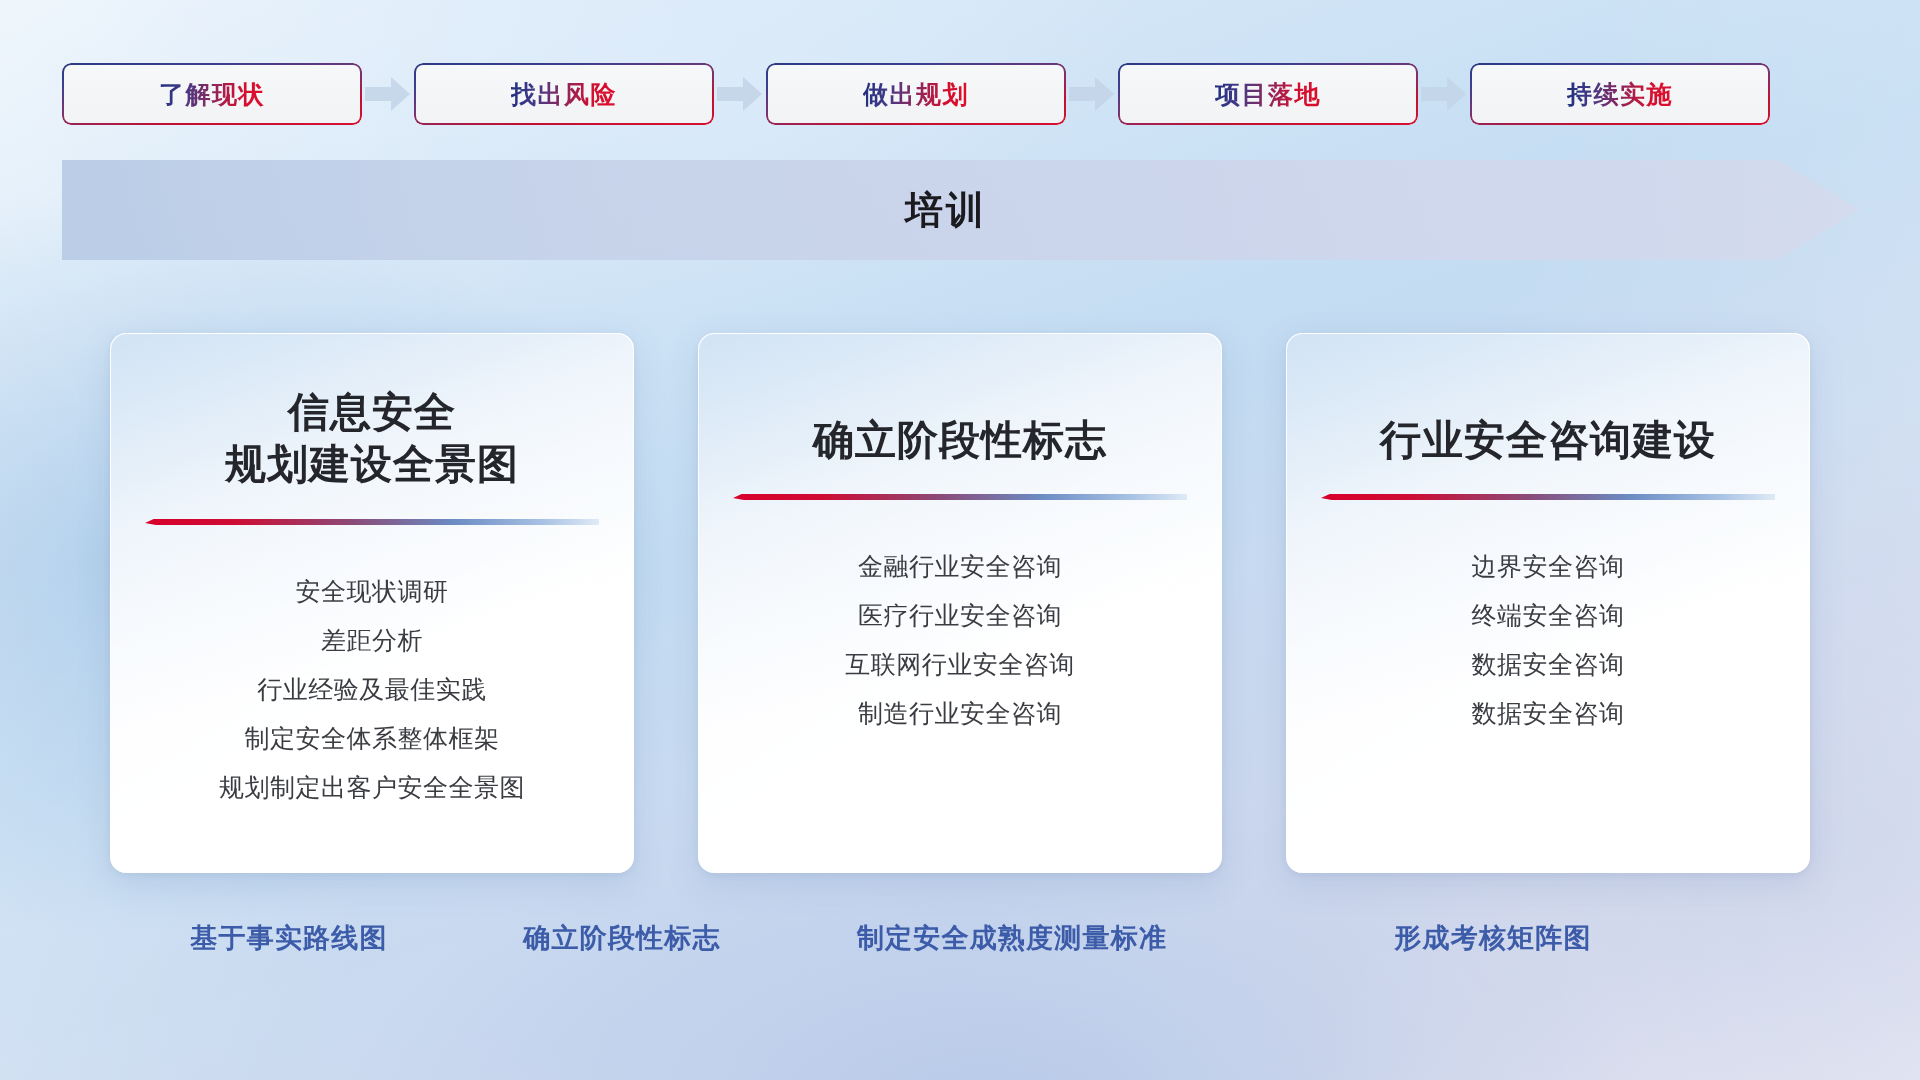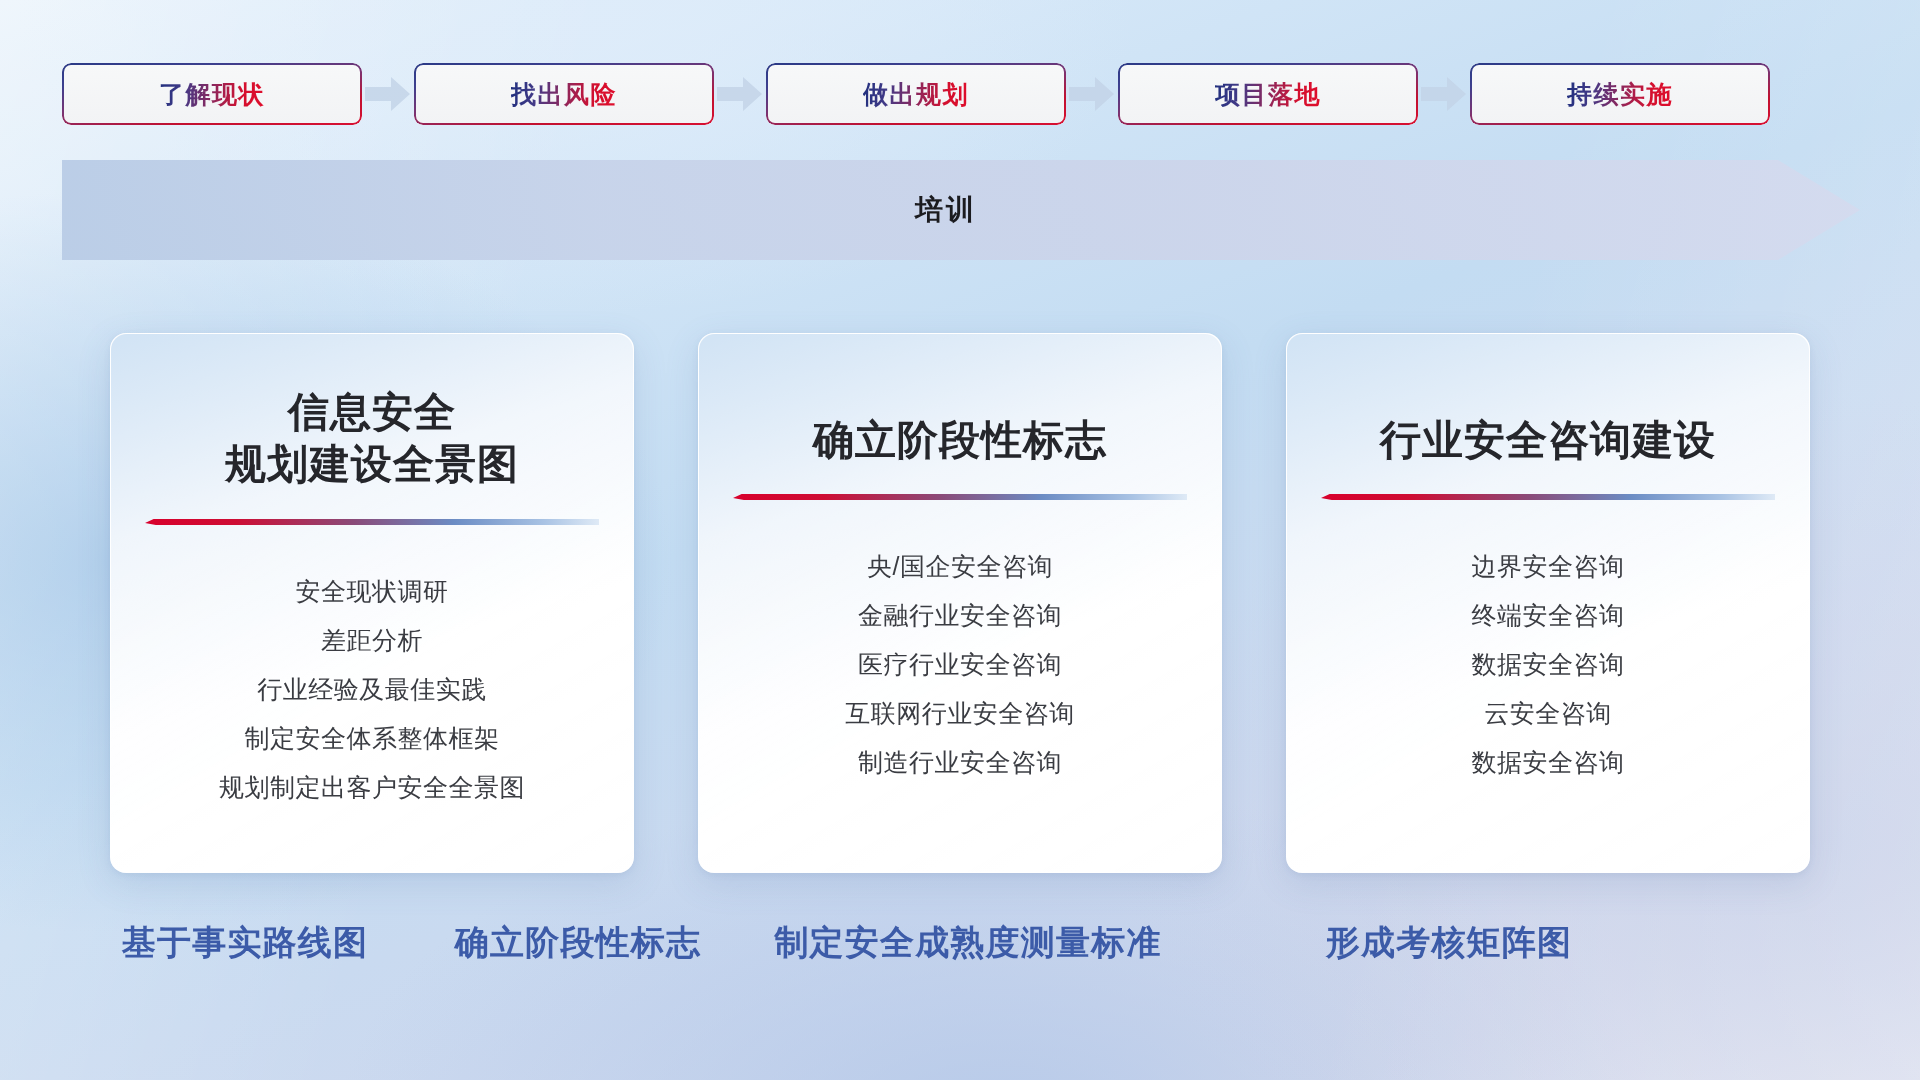--- a/index.html
+++ b/index.html
@@ -98,21 +98,21 @@
     height: 100px;
   }
   .band svg { display: block; width: 100%; height: 100%; }
   .band-label {
     position: absolute;
     left: 0; right: 0; top: 0;
     height: 100px;
     display: flex;
     align-items: center;
     justify-content: center;
-    font-size: 28px;
+    font-size: 38px;
     font-weight: 700;
     color: #1b1b1f;
     letter-spacing: 3px;
     padding-right: 30px;
     font-family: Liberation Serif, serif;
   }
 
   
   .cards {
     position: absolute;
@@ -183,26 +183,27 @@
   
   .captions {
     position: absolute;
     left: 0;
     top: 920px;
     width: 1920px;
     height: 46px;
   }
   .caption {
     position: absolute;
-    font-size: 34px;
+    font-size: 27px;
     font-weight: 700;
     color: #3c5ba8;
     letter-spacing: 1.2px;
     white-space: nowrap;
     transform: translateX(-50%);
+    margin-left: 44px;
   }
 </style>
 </head>
 <body>
 
 <div class="bg"></div>
 <div class="bg-wash"></div>
 
 <div class="stage">
 
@@ -305,21 +306,20 @@
               <stop offset="46%" stop-color="#8a4b79"></stop>
               <stop offset="68%" stop-color="#6b8cc4"></stop>
               <stop offset="88%" stop-color="#a9c3e4"></stop>
               <stop offset="100%" stop-color="#dfeaf6"></stop>
             </linearGradient>
           </defs>
           <path d="M0 4 L8 0 H420 V6 H10 Z" fill="url(#divGrad2)"></path>
         </svg>
       </div>
       <ul class="card-list">
-        <li>央/国企安全咨询</li>
         <li>金融行业安全咨询</li>
         <li>医疗行业安全咨询</li>
         <li>互联网行业安全咨询</li>
         <li>制造行业安全咨询</li>
       </ul>
     </div>
 
     <div class="card">
       <div class="card-title one-line">行业安全咨询建设</div>
       <div class="divider">
@@ -334,21 +334,20 @@
               <stop offset="100%" stop-color="#dfeaf6"></stop>
             </linearGradient>
           </defs>
           <path d="M0 4 L8 0 H420 V6 H10 Z" fill="url(#divGrad3)"></path>
         </svg>
       </div>
       <ul class="card-list">
         <li>边界安全咨询</li>
         <li>终端安全咨询</li>
         <li>数据安全咨询</li>
-        <li>云安全咨询</li>
         <li>数据安全咨询</li>
       </ul>
     </div>
 
   </div>
 
   <div class="captions">
     <div class="caption" style="left:245px">基于事实路线图</div>
     <div class="caption" style="left:578px">确立阶段性标志</div>
     <div class="caption" style="left:968px">制定安全成熟度测量标准</div>

